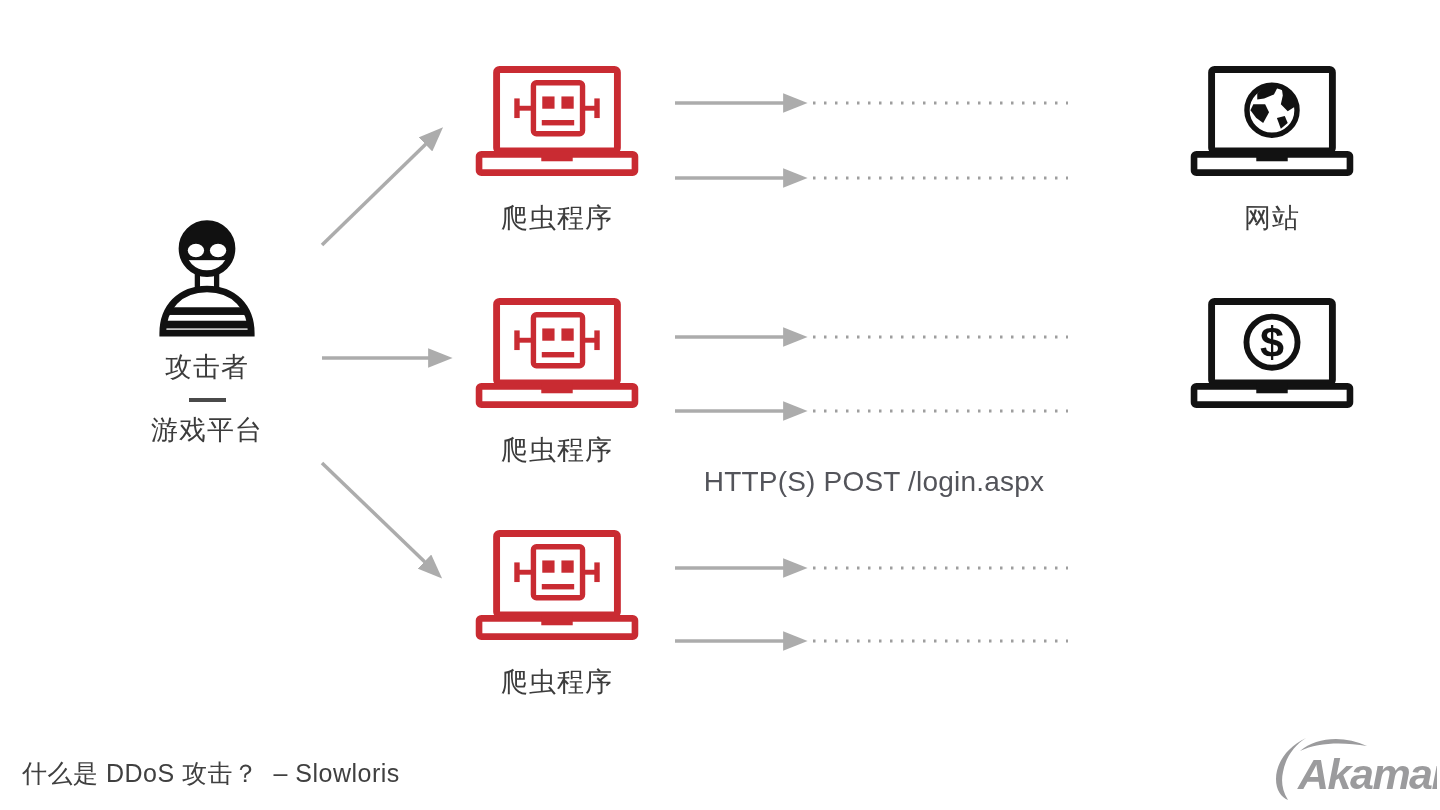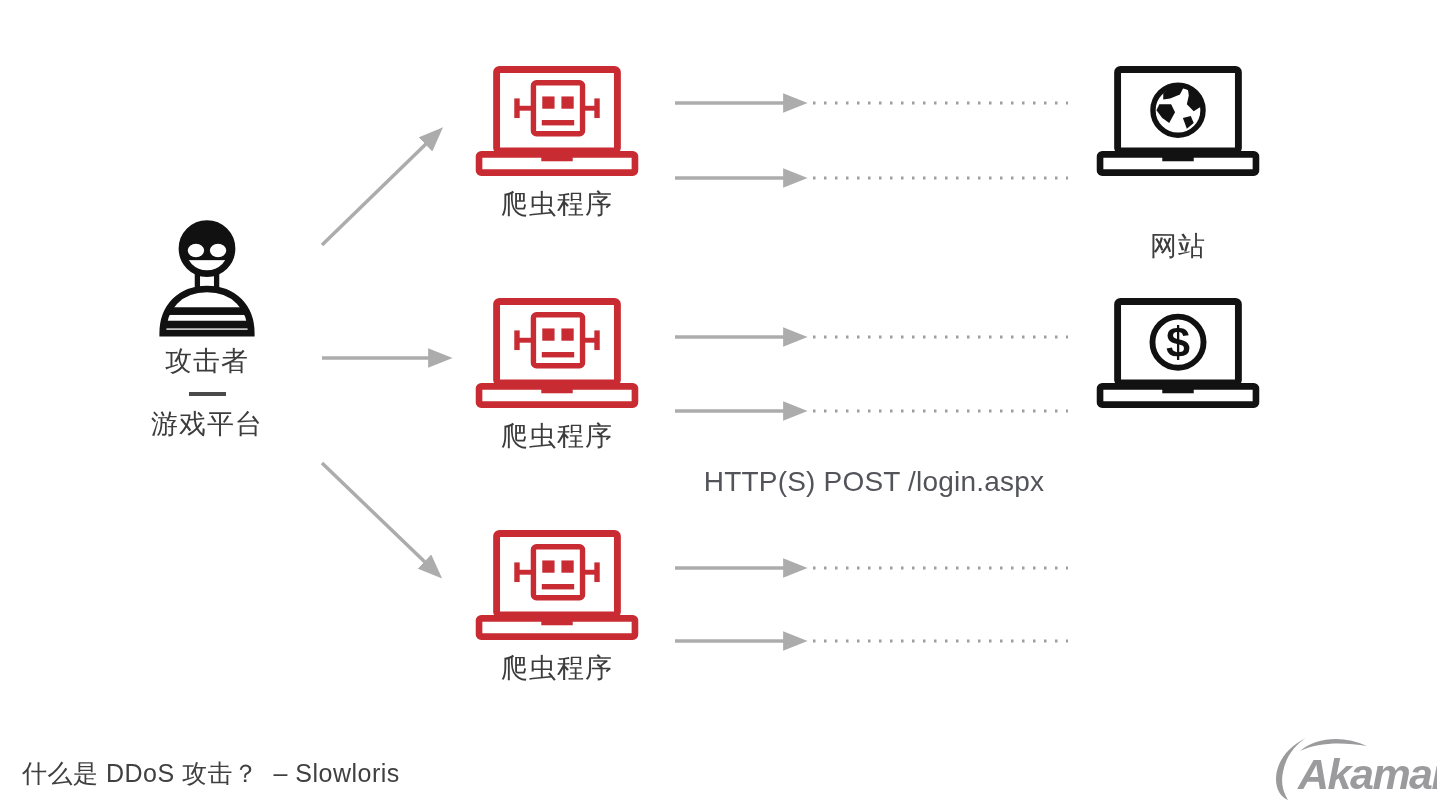--- a/index.html
+++ b/index.html
@@ -2,26 +2,26 @@
 <html><head>
 <meta charset="utf-8">
 <style>
   html,body{margin:0;padding:0;background:#ffffff;}
   .canvas{
     position:relative;width:1440px;height:810px;background:#ffffff;overflow:hidden;
     font-family:"Liberation Sans",sans-serif;
   }
   .arrows-layer{position:absolute;left:0;top:0;width:1440px;height:810px;z-index:1;}
   .node{position:absolute;display:flex;flex-direction:column;align-items:center;z-index:2;}
-  .node-label{font-size:27px;color:#3c3c3c;margin-top:10px;text-align:center;letter-spacing:1px;white-space:nowrap;}
+  .node-label{font-size:27px;color:#3c3c3c;margin-top:24px;text-align:center;letter-spacing:1px;white-space:nowrap;}
   .attacker-node{left:117px;top:214px;width:180px;}
-  .attacker-node .node-label{margin-top:4px;}
+  .attacker-node .node-label{margin-top:10px;}
   .attacker-divider{width:37px;height:4px;background:#4a4a4a;margin:13px auto 10px auto;}
   .bot-node{left:457px;width:200px;}
-  .target-node{left:1048px;width:260px;gap:42px;}
+  .target-node{left:1142px;width:260px;}
   .row1{top:66px;} .row2{top:298px;} .row3{top:530px;}
   .laptop-svg{width:164px;height:110px;display:block;}
   .attacker-svg{width:106px;height:125px;display:block;}
   .request-label{
     position:absolute;left:524px;width:700px;text-align:center;z-index:2;
     font-size:28px;font-weight:500;color:#53545a;letter-spacing:0.2px;white-space:nowrap;
   }
   .request-1{top:231px;}
   .request-2{top:466px;}
   .caption{

